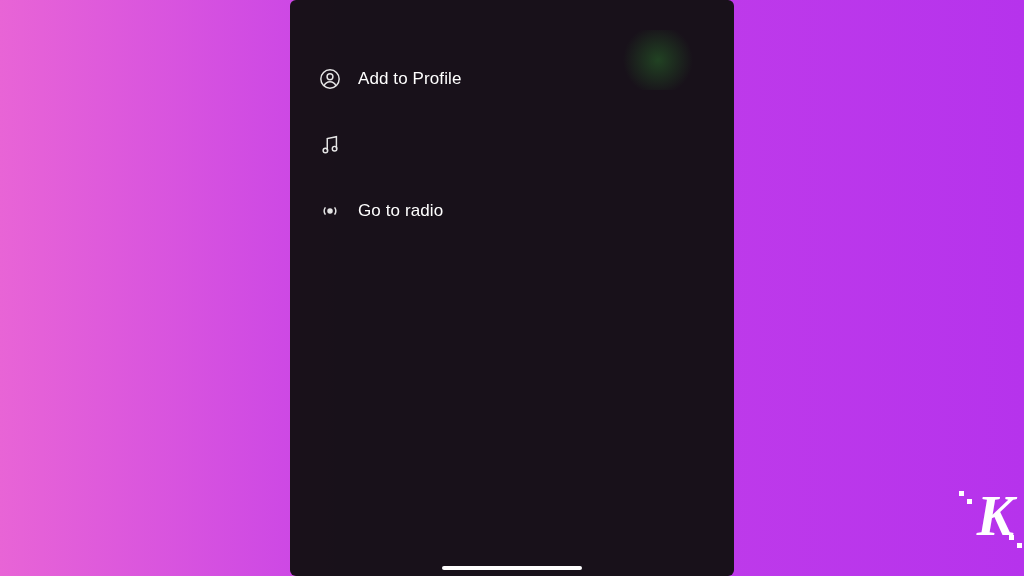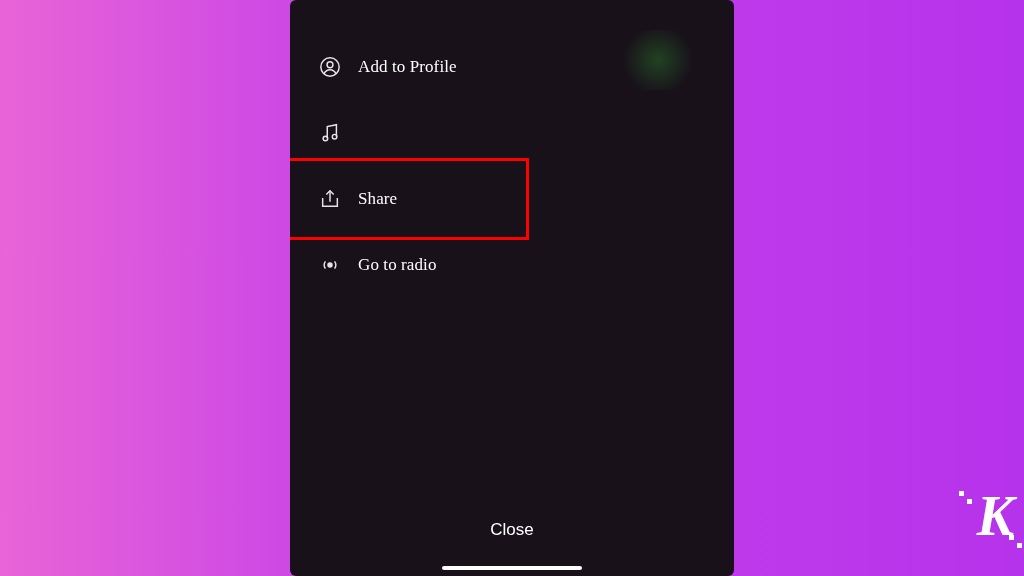--- a/index.html
+++ b/index.html
@@ -20,22 +20,21 @@
       left: 290px;
       top: 0;
       width: 444px;
       height: 576px;
       background: #121212;
       background: rgba(15,15,15,0.95);
       border-radius: 6px;
       overflow: hidden;
     }
     .menu-list {
-      padding-top: 0px;
-      font-family: Liberation Serif, serif;
+      padding-top: 12px;
     }
     .menu-item {
       display: flex;
       align-items: center;
       padding: 21px 28px;
       cursor: pointer;
       position: relative;
     }
     .menu-item-icon {
       width: 24px;
@@ -170,48 +169,34 @@
         <svg viewBox="0 0 24 24">
             <path d="M9 18V5l10-2v13"></path>
             <circle cx="7" cy="18" r="2.5"></circle>
             <circle cx="17" cy="16" r="2.5"></circle>
           </svg>
       </span>
     </div>
 
 
 
-    <div class="menu-item" style="position:relative;">
-      <div class="highlight-box"></div>
-      <span class="menu-item-icon">
-        <svg viewBox="0 0 24 24">
-            <path d="M4 11v9h16v-9"></path>
-            <path d="M12 3v12"></path>
-            <path d="M8 7l4-4 4 4"></path>
-          </svg>
-      </span>
-      <span class="menu-item-label">Share</span>
-    </div>
 
     <div class="menu-item">
       <span class="menu-item-icon">
         <svg viewBox="0 0 24 24">
             <circle cx="12" cy="12" r="2.2" fill="#e5e5e5"></circle>
             <path d="M7 8a7 7 0 0 0 0 8"></path>
             <path d="M17 8a7 7 0 0 1 0 8"></path>
           </svg>
       </span>
       <span class="menu-item-label">Go to radio</span>
     </div>
 
   </div>
 
-  <div class="close-area">
-    <span class="close-btn">Close</span>
-  </div>
 
   <div class="home-indicator"></div>
 </div>
 
 <div class="watermark-dots dot1"></div>
 <div class="watermark-dots dot2"></div>
 <div class="watermark-k">K</div>
 <div class="watermark-dots dot3"></div>
 <div class="watermark-dots dot4"></div>
 

